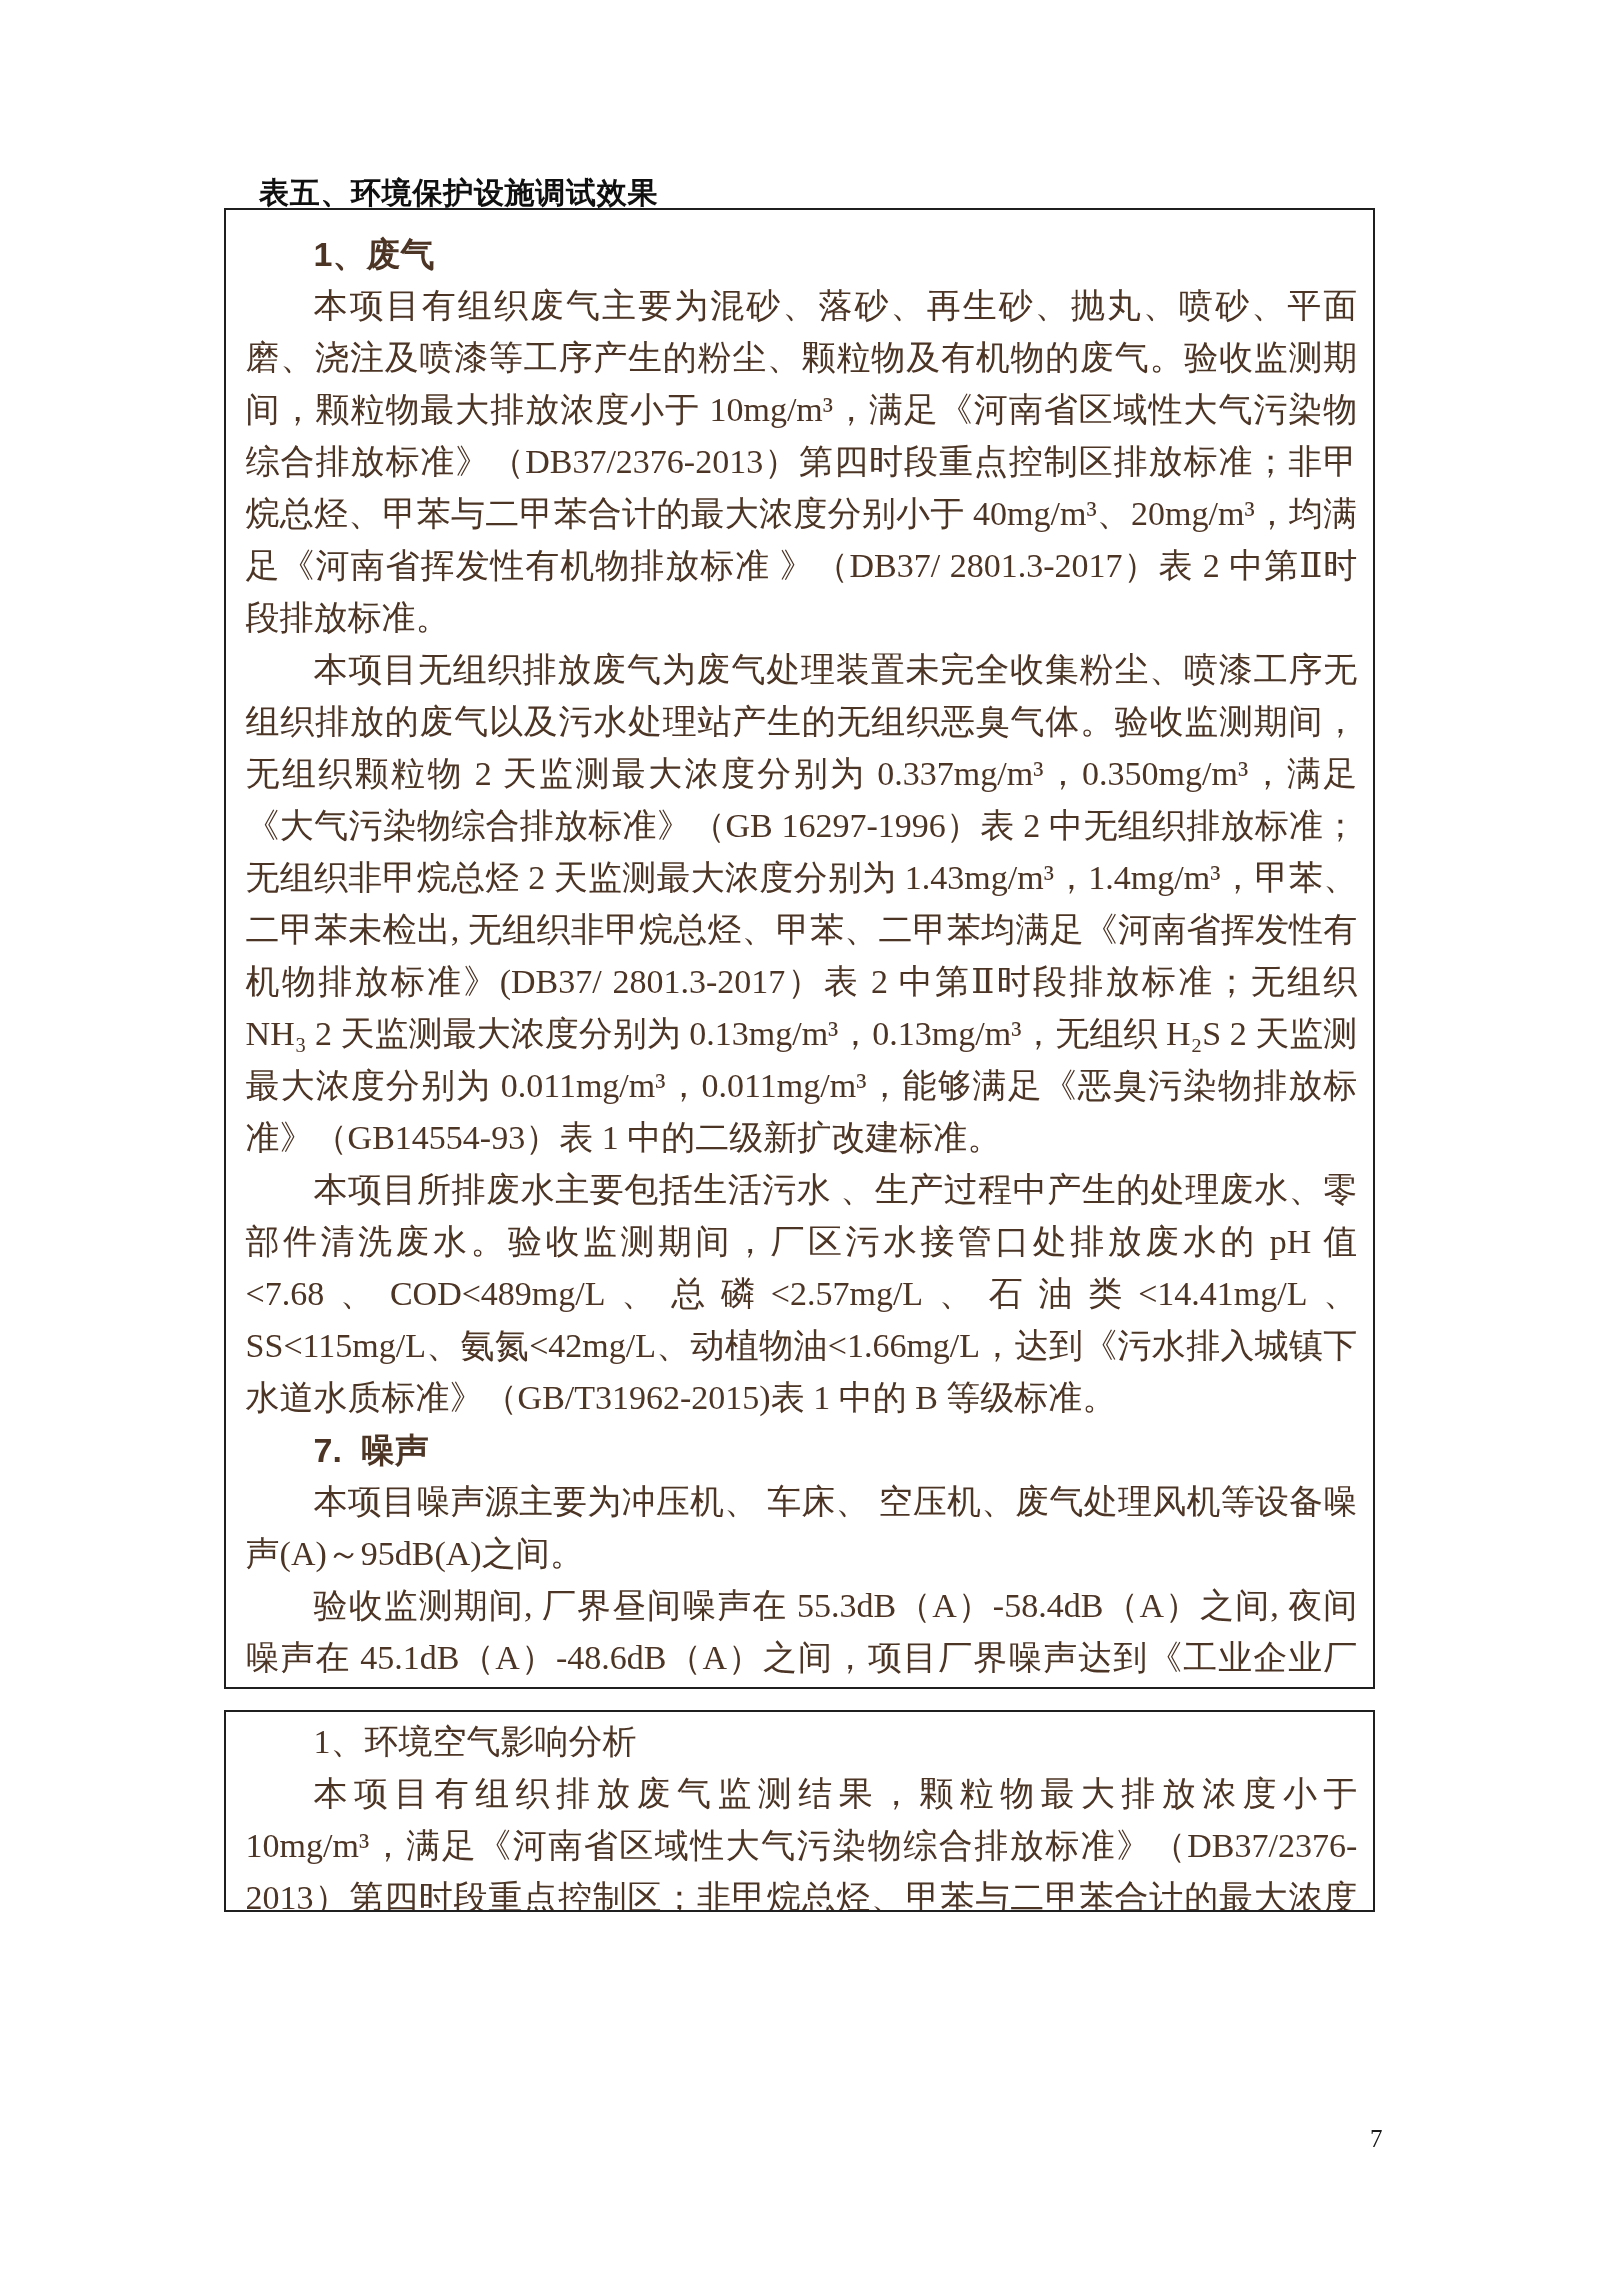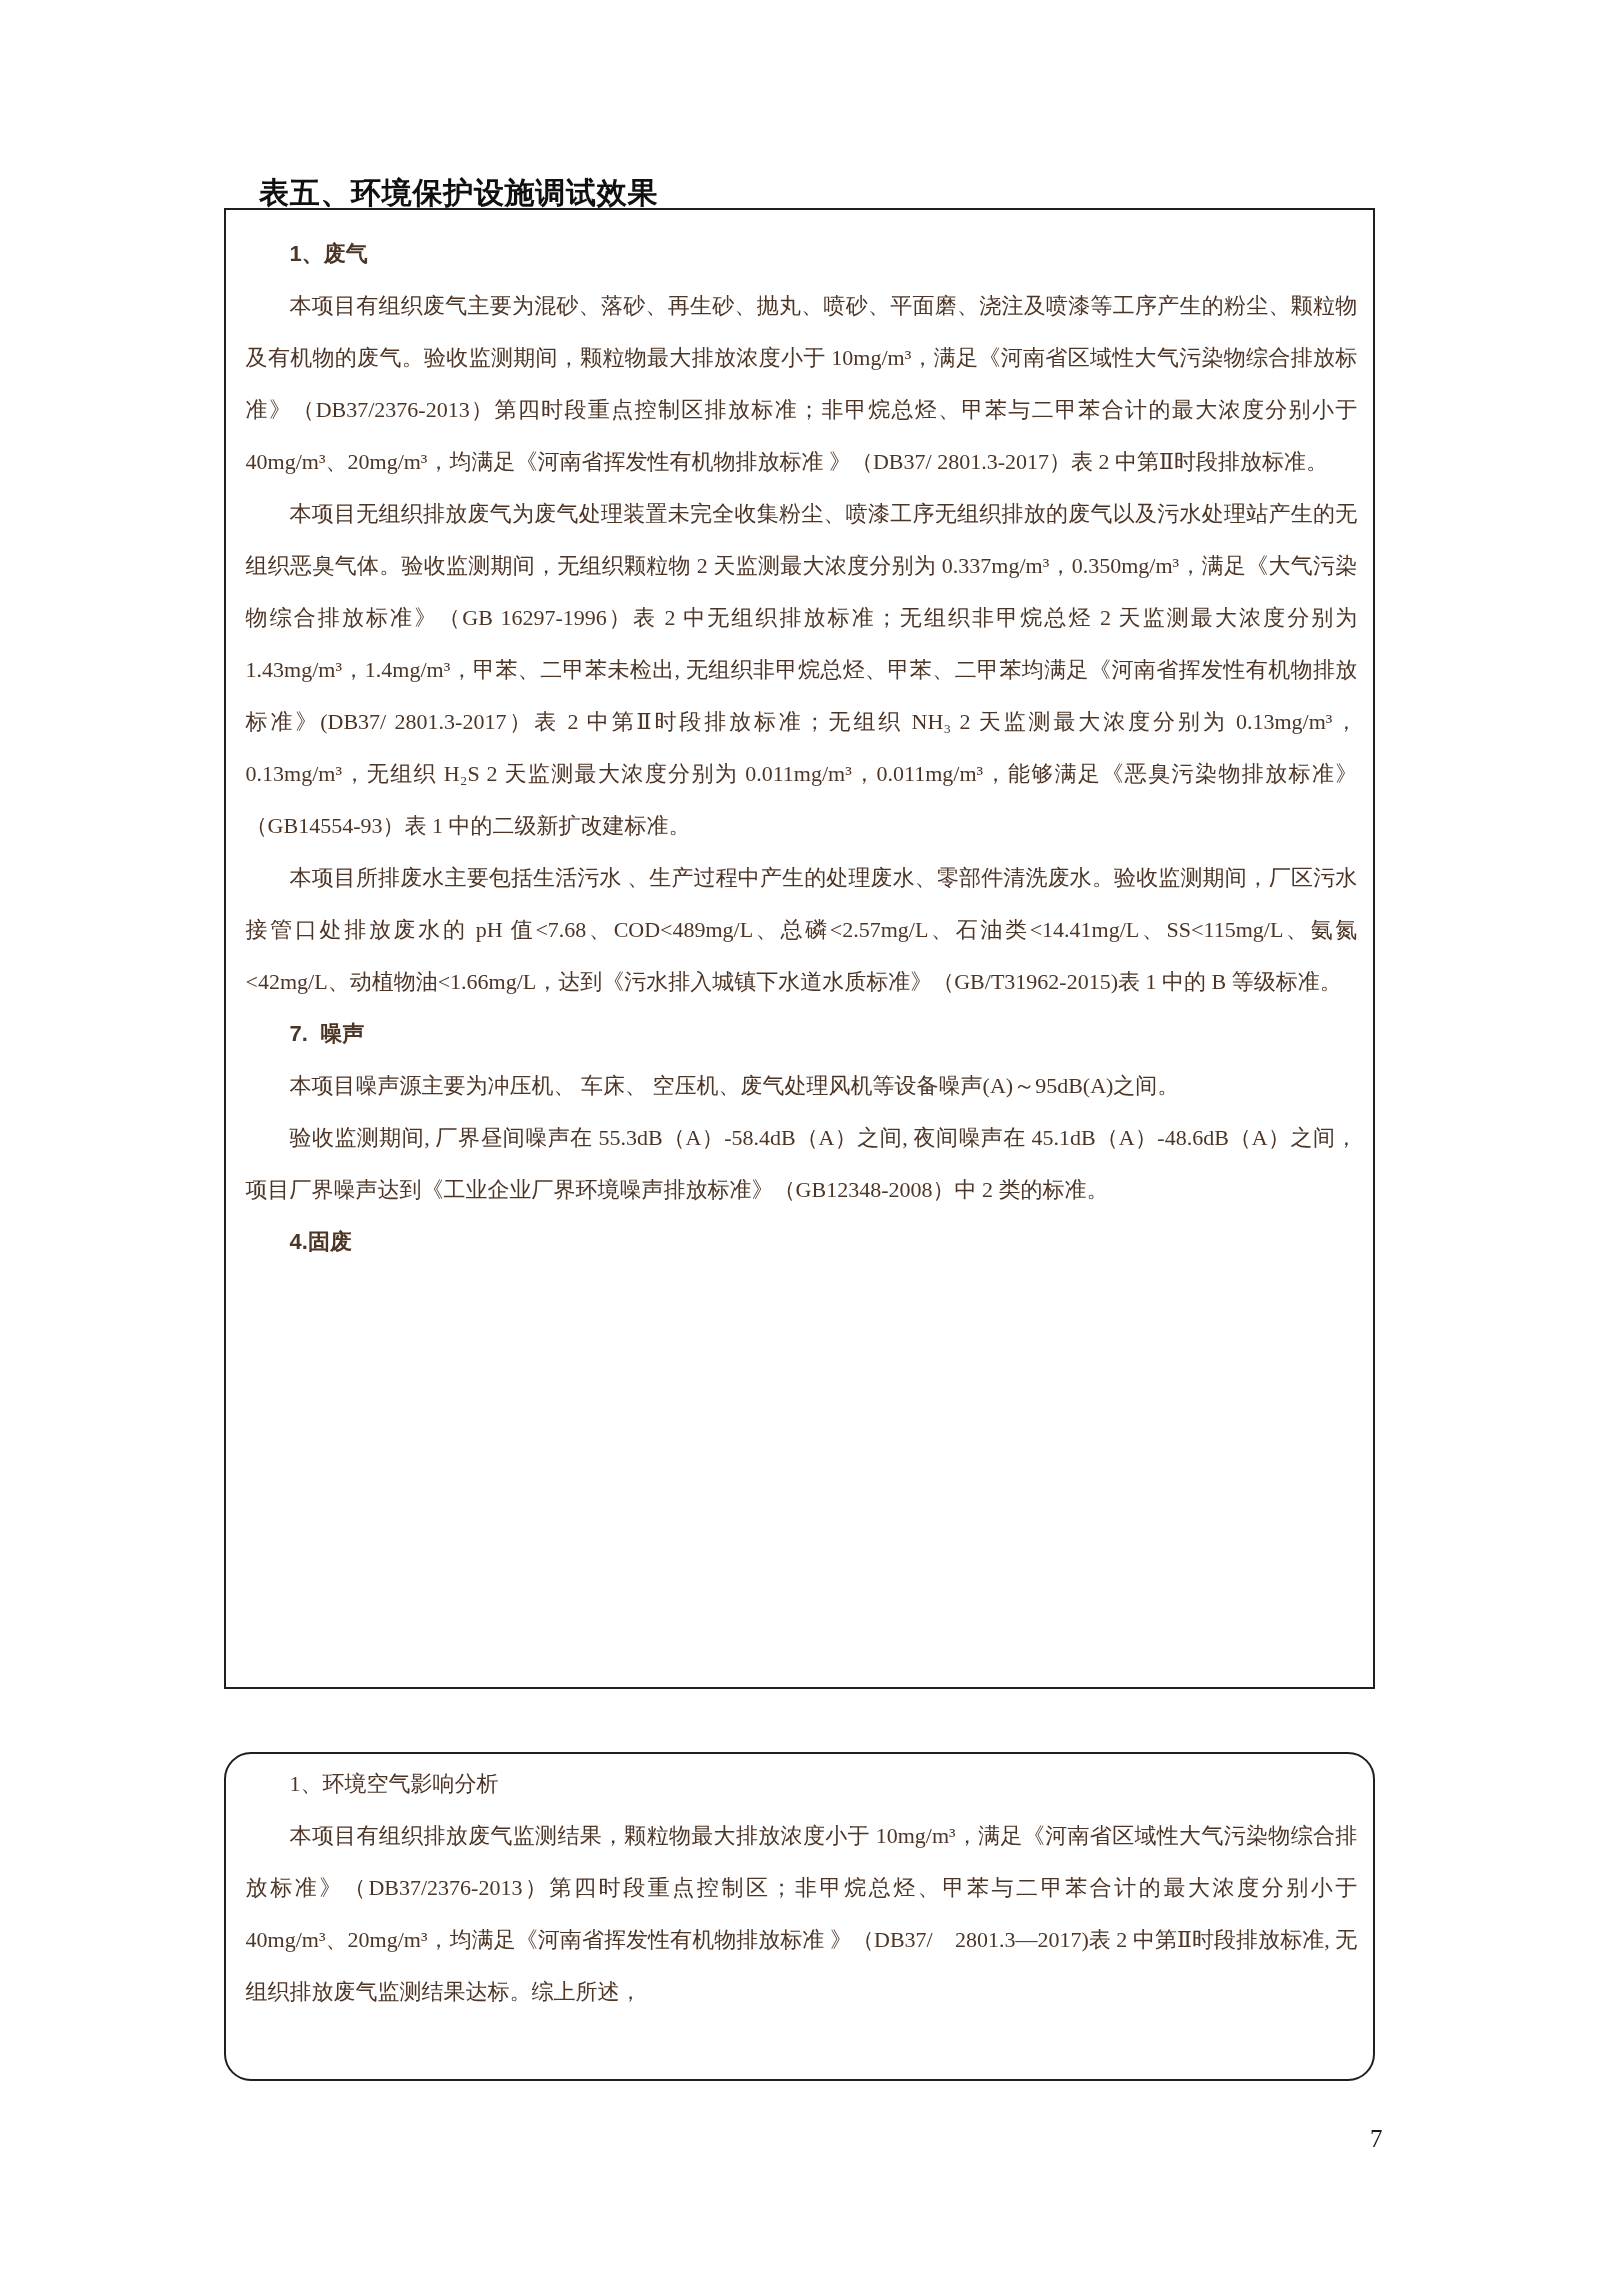--- a/index.html
+++ b/index.html
@@ -27,24 +27,24 @@
   .box{
     position:absolute;
     left:224px;
     width:1151px;
     box-sizing:border-box;
     border:2px solid #1f1f1f;
     background:#ffffff;
     overflow:hidden;
   }
   .box5{top:208px;height:1481px;padding:18.3px 15.7px 0 19.6px;}
-  .box6{top:1752px;height:329px;padding:3.9px 15.7px 0 19.6px;border-radius:27px;}
+  .box6{top:1710px;height:202px;padding:3.9px 15.7px 0 19.6px;}
   .box p{
     margin:0;
-    font-size:22px;
+    font-size:34px;
     line-height:52px;
     color:#4d3526;
     text-align:justify;
     text-indent:2em;
     white-space:pre-wrap;
     word-break:break-word;
   }
   .hd{
     font-family:"Liberation Sans","DejaVu Sans",sans-serif;
     font-weight:700;

